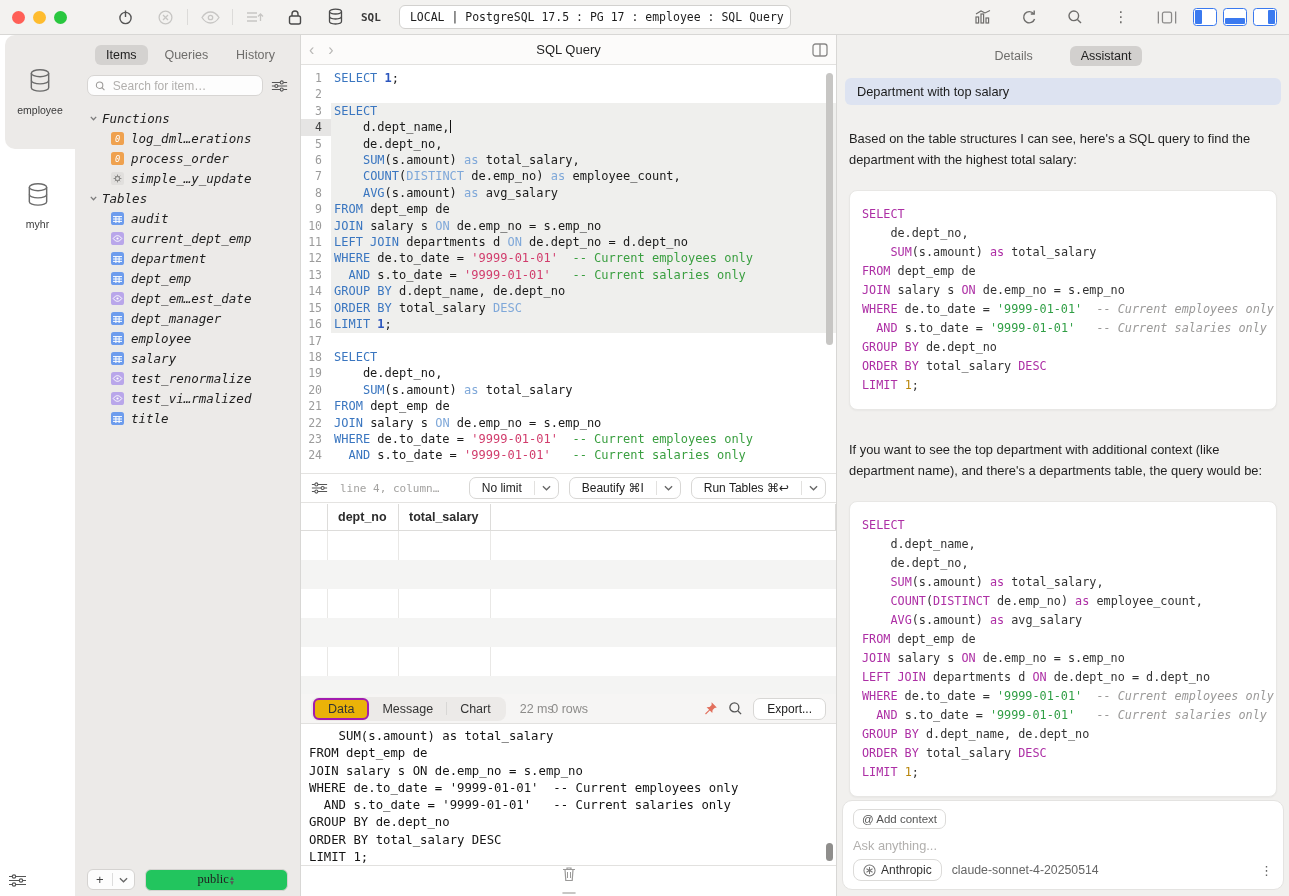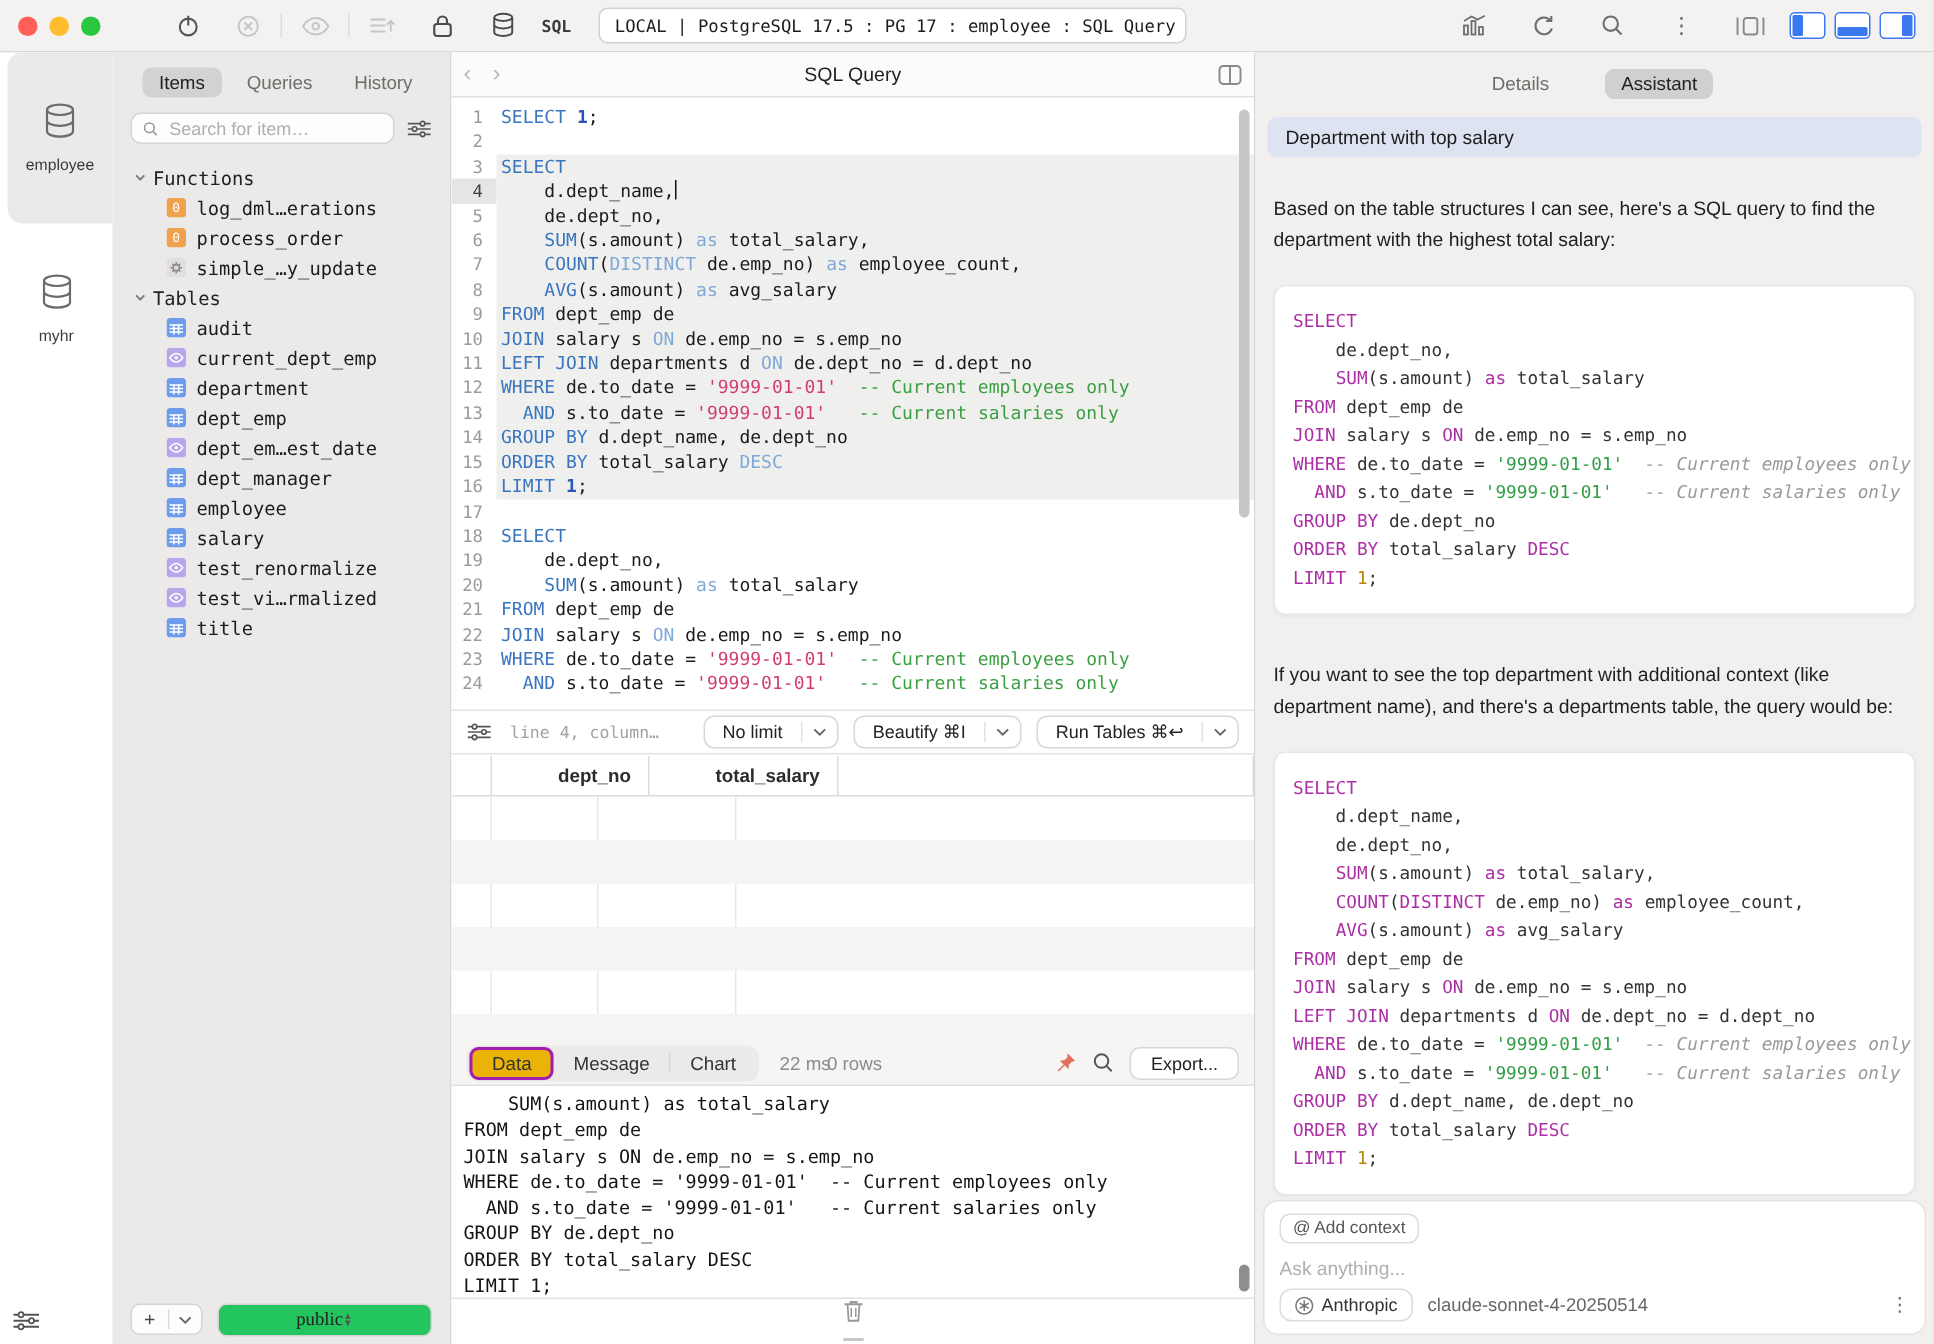--- a/index.html
+++ b/index.html
@@ -36,21 +36,21 @@
   .sidebar{position:absolute;left:75px;top:35px;width:225px;height:861px;background:#eceae8;}
   .sb-tabs{display:flex;align-items:center;justify-content:space-between;padding:10px 14px 4px 20px;}
   .sb-tab{font-size:12.5px;color:#6e6d6b;padding:3px 11px;border-radius:6px;}
   .sb-tab.active{background:#d4d2d0;color:#222;}
   .sb-searchrow{display:flex;align-items:center;gap:8px;padding:6px 12px 4px 12px;}
   .sb-search{flex:1;height:21px;background:#fdfdfd;border:1px solid #d7d5d3;border-radius:7px;
     display:flex;align-items:center;padding:0 7px;gap:5px;justify-content:center;}
   .sb-search input{border:none;outline:none;background:transparent;font-size:12px;color:#333;width:100%;
     font-family:"Liberation Sans",sans-serif;}
   .sb-search input::placeholder{color:#b1afad;}
-  .tree{padding:8px 2px 0 14px;font-family:"DejaVu Sans Mono",monospace;}
+  .tree{padding:8px 2px 0 14px;font-family:"DejaVu Sans Mono",monospace;font-style:italic;}
   .tree-section{display:flex;align-items:center;gap:4px;height:20px;}
   .sec-label{font-size:12.5px;color:#222;}
   .tree-item{display:flex;align-items:center;gap:7px;height:20px;padding-left:22px;}
   .ti-label{font-size:12.5px;color:#1d1d1d;white-space:nowrap;}
   .sb-bottom{position:absolute;left:0;bottom:0;width:100%;height:33px;display:flex;align-items:center;
     gap:10px;padding:0 12px;}
   .addgroup{display:flex;align-items:center;background:#fdfdfd;border:1px solid #d5d3d1;border-radius:6px;height:21px;}
   .addgroup .plus{padding:0 8px;font-size:13px;color:#444;}
   .addgroup .agsep{width:1px;height:13px;background:#ddd;}
   .addgroup .chev{padding:0 6px;}
@@ -80,21 +80,21 @@
     border-bottom:1px solid #e4e3e1;display:flex;align-items:center;padding:0 10px;gap:8px;background:#fff;}
   .estatus{font-family:"DejaVu Sans Mono",monospace;font-size:11px;color:#a3a2a0;margin-left:4px;}
   .ebtns{margin-left:auto;display:flex;gap:10px;}
   .dd{display:flex;align-items:center;background:#fff;border:1px solid #d8d7d5;border-radius:7px;height:22px;font-size:12px;color:#222;}
   .dd .ddlabel{padding:0 12px;white-space:nowrap;}
   .dd .ddsep{width:1px;height:14px;background:#e2e1df;}
   .dd .ddchev{padding:0 7px;}
 
   .grid{position:absolute;left:0;top:469px;width:100%;height:190px;overflow:hidden;background:#fff;}
   .grow{display:flex;height:29px;}
-  .grow.head{height:27px;border-bottom:1px solid #dddcda;align-items:center;gap:34px;}
+  .grow.head{height:27px;border-bottom:1px solid #dddcda;align-items:center;}
   .gcell{border-right:1px solid #e9e8e6;height:100%;}
   .gc0{flex:0 0 27px;border-right:1px solid #e9e8e6;}
   .gc1{flex:0 0 71px;}
   .gc2{flex:0 0 92px;}
   .gcf{flex:1;border-right:none;}
   .grow.head .gcell{border-right:1px solid #dddcda;display:flex;align-items:center;padding-left:10px;
     font-size:12.5px;font-weight:bold;color:#2c2c2c;}
   .grow.zebra{background:#f4f4f3;}
   .grow.zebra .gcell{border-right:none;}
 

